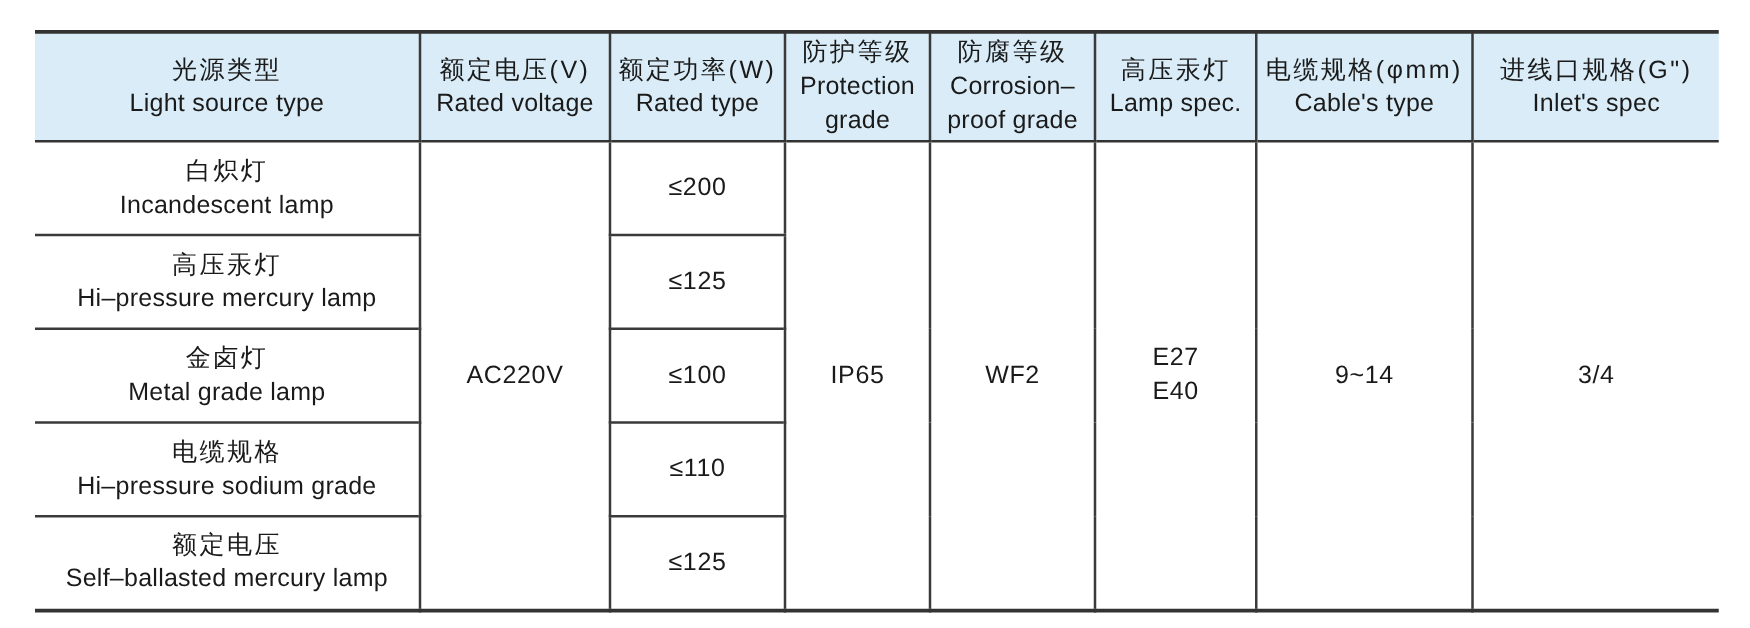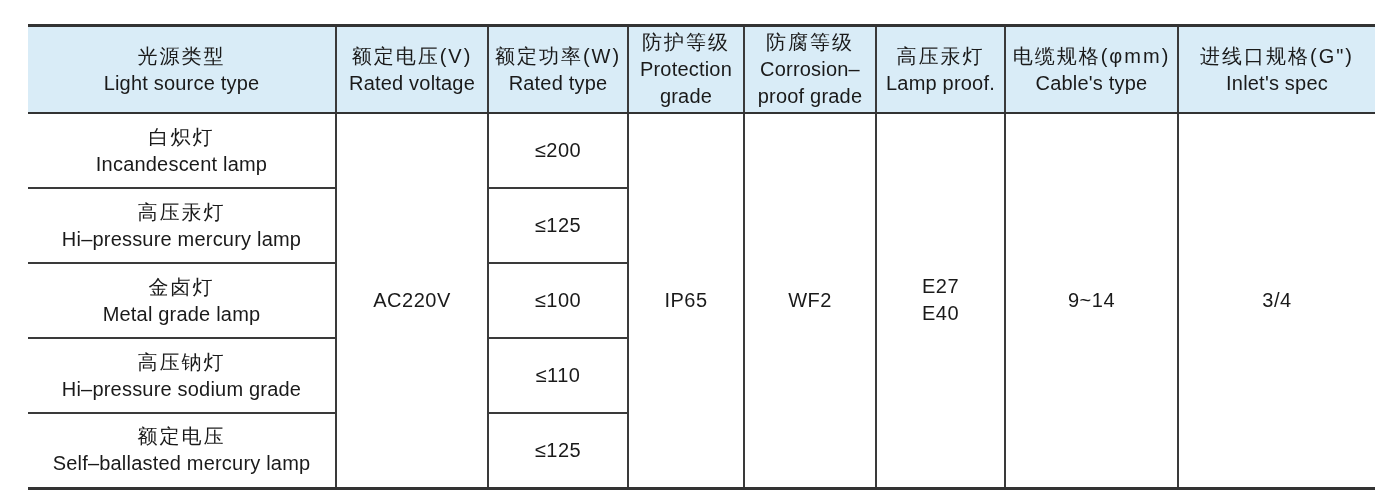--- a/index.html
+++ b/index.html
@@ -80,21 +80,21 @@
           <span class="en">Protection</span>
           <span class="en">grade</span>
         </th>
         <th>
           <span class="cn">防腐等级</span>
           <span class="en">Corrosion–</span>
           <span class="en">proof grade</span>
         </th>
         <th>
           <span class="cn">高压汞灯</span>
-          <span class="en">Lamp proof.</span>
+          <span class="en">Lamp spec.</span>
         </th>
         <th>
           <span class="cn">电缆规格(φmm)</span>
           <span class="en">Cable's type</span>
         </th>
         <th>
           <span class="cn">进线口规格(G")</span>
           <span class="en">Inlet's spec</span>
         </th>
       </tr>
@@ -141,21 +141,21 @@
         <td class="no-left seg">
           <span class="cn">金卤灯</span>
           <span class="en">Metal grade lamp</span>
         </td>
         <td class="seg">
           <span class="val">≤100</span>
         </td>
       </tr>
       <tr>
         <td class="no-left seg">
-          <span class="cn">高压钠灯</span>
+          <span class="cn">电缆规格</span>
           <span class="en">Hi–pressure sodium grade</span>
         </td>
         <td class="seg">
           <span class="val">≤110</span>
         </td>
       </tr>
       <tr>
         <td class="no-left seg">
           <span class="cn">额定电压</span>
           <span class="en">Self–ballasted mercury lamp</span>

